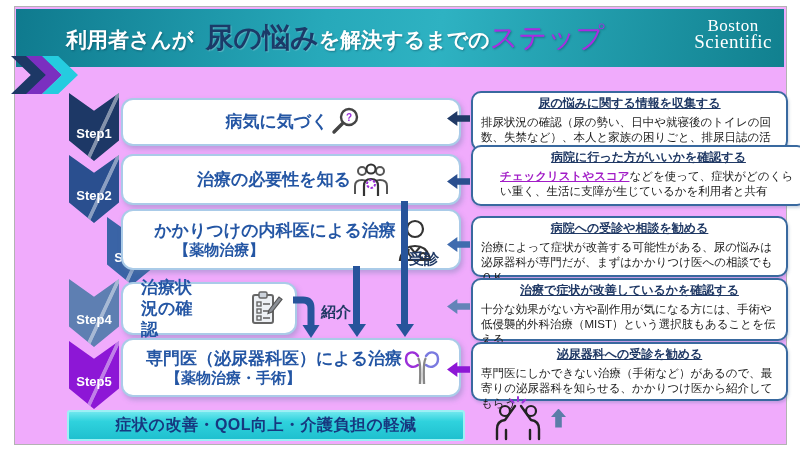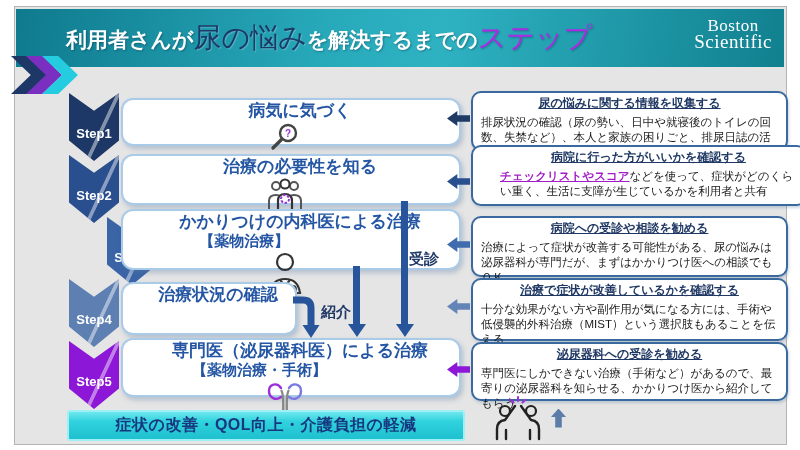--- a/index.html
+++ b/index.html
@@ -1,25 +1,25 @@
 <!DOCTYPE html>
 <html><head>
 <meta charset="utf-8">
 <style>
   html,body{margin:0;padding:0;width:800px;height:450px;background:#ffffff;overflow:hidden;
     font-family:"Liberation Sans","DejaVu Sans",sans-serif;}
-  .slide{position:absolute;left:14px;top:6px;width:771px;height:437px;border:1px solid #b3b3b3;background:#e5e5e5;}
+  .slide{position:absolute;left:14px;top:6px;width:771px;height:437px;border:1px solid #b3b3b3;background:#f0abfc;}
 
   
   .header{position:absolute;left:1px;top:2px;width:768px;height:58px;
     background:linear-gradient(100deg,#0f7a8e 0%,#27a9ba 40%,#2eb2c2 55%,#11808f 100%);
     display:flex;align-items:center;}
   .title{padding-left:50px;white-space:nowrap;display:flex;align-items:baseline;}
   .t-white{color:#ffffff;font-weight:bold;font-size:21px;text-shadow:1px 1px 2px rgba(0,40,60,.4);}
-  .t-navy{color:#1b3a68;font-weight:normal;font-size:28px;text-shadow:1px 1px 1px rgba(255,255,255,.25);}
+  .t-navy{color:#1b3a68;font-weight:bold;font-size:28px;text-shadow:1px 1px 1px rgba(255,255,255,.25);margin-left:12px;}
   .t-purple{color:#aa2be2;font-weight:normal;font-size:28px;text-shadow:1px 1px 2px rgba(0,40,60,.35);}
   .logo{position:absolute;right:12px;top:8px;color:#fff;text-align:center;
     font-family:"Liberation Serif","DejaVu Serif",serif;line-height:1.0;}
   .logo .l1{font-size:17px;letter-spacing:.5px;}
   .logo .l2{font-size:19px;margin-top:-2px;letter-spacing:.5px;}
 
   
   .deco{position:absolute;left:-4px;top:49px;width:80px;height:40px;}
   .deco .chev{position:absolute;top:0;width:36px;height:38px;
     clip-path:polygon(0 0,45% 0,100% 50%,45% 100%,0 100%,55% 50%);}
@@ -31,21 +31,21 @@
   .stepchev{position:absolute;left:54px;width:50px;height:68px;
     clip-path:polygon(0 0,50% 26%,100% 0,100% 70%,50% 100%,0 70%);
     background:var(--c);}
   .stepchev::after{content:"";position:absolute;inset:0;
     background:linear-gradient(115deg,transparent 58%,rgba(255,255,255,.45) 59%,rgba(255,255,255,.45) 63%,transparent 64%);}
   .steplabel{position:absolute;left:0;right:0;top:33px;text-align:center;color:#fff;
     font-weight:bold;font-size:13px;z-index:2;}
 
   
   .stepbox{position:absolute;left:106px;background:#fff;border:2px solid #aacbe8;border-radius:12px;
-    box-shadow:2px 3px 5px rgba(90,120,160,.35);display:flex;align-items:center;justify-content:flex-start;flex-direction:column;}
+    box-shadow:2px 3px 5px rgba(90,120,160,.35);display:flex;align-items:center;justify-content:center;}
   .stepbox .txt{padding-left:18px;color:#2456a4;font-weight:bold;font-size:17px;line-height:1.25;}
   .stepbox .sub{font-size:15px;padding-left:20px;}
   .stepbox .icon{margin-right:12px;flex:0 0 auto;}
 
   
   .callout{position:absolute;left:456px;width:297px;background:#fff;border:2px solid #39699f;border-radius:10px;
     padding:3px 8px 2px 8px;box-shadow:1px 2px 3px rgba(90,120,160,.3);}
   .callout .ct{color:#1f3864;font-weight:bold;font-size:12px;text-align:center;text-decoration:underline;line-height:1.25;}
   .callout .cb{color:#1b1b1b;font-size:11.5px;line-height:1.3;margin-top:4px;}
   .linktext{color:#a21cc7;font-weight:bold;text-decoration:underline;cursor:pointer;}

